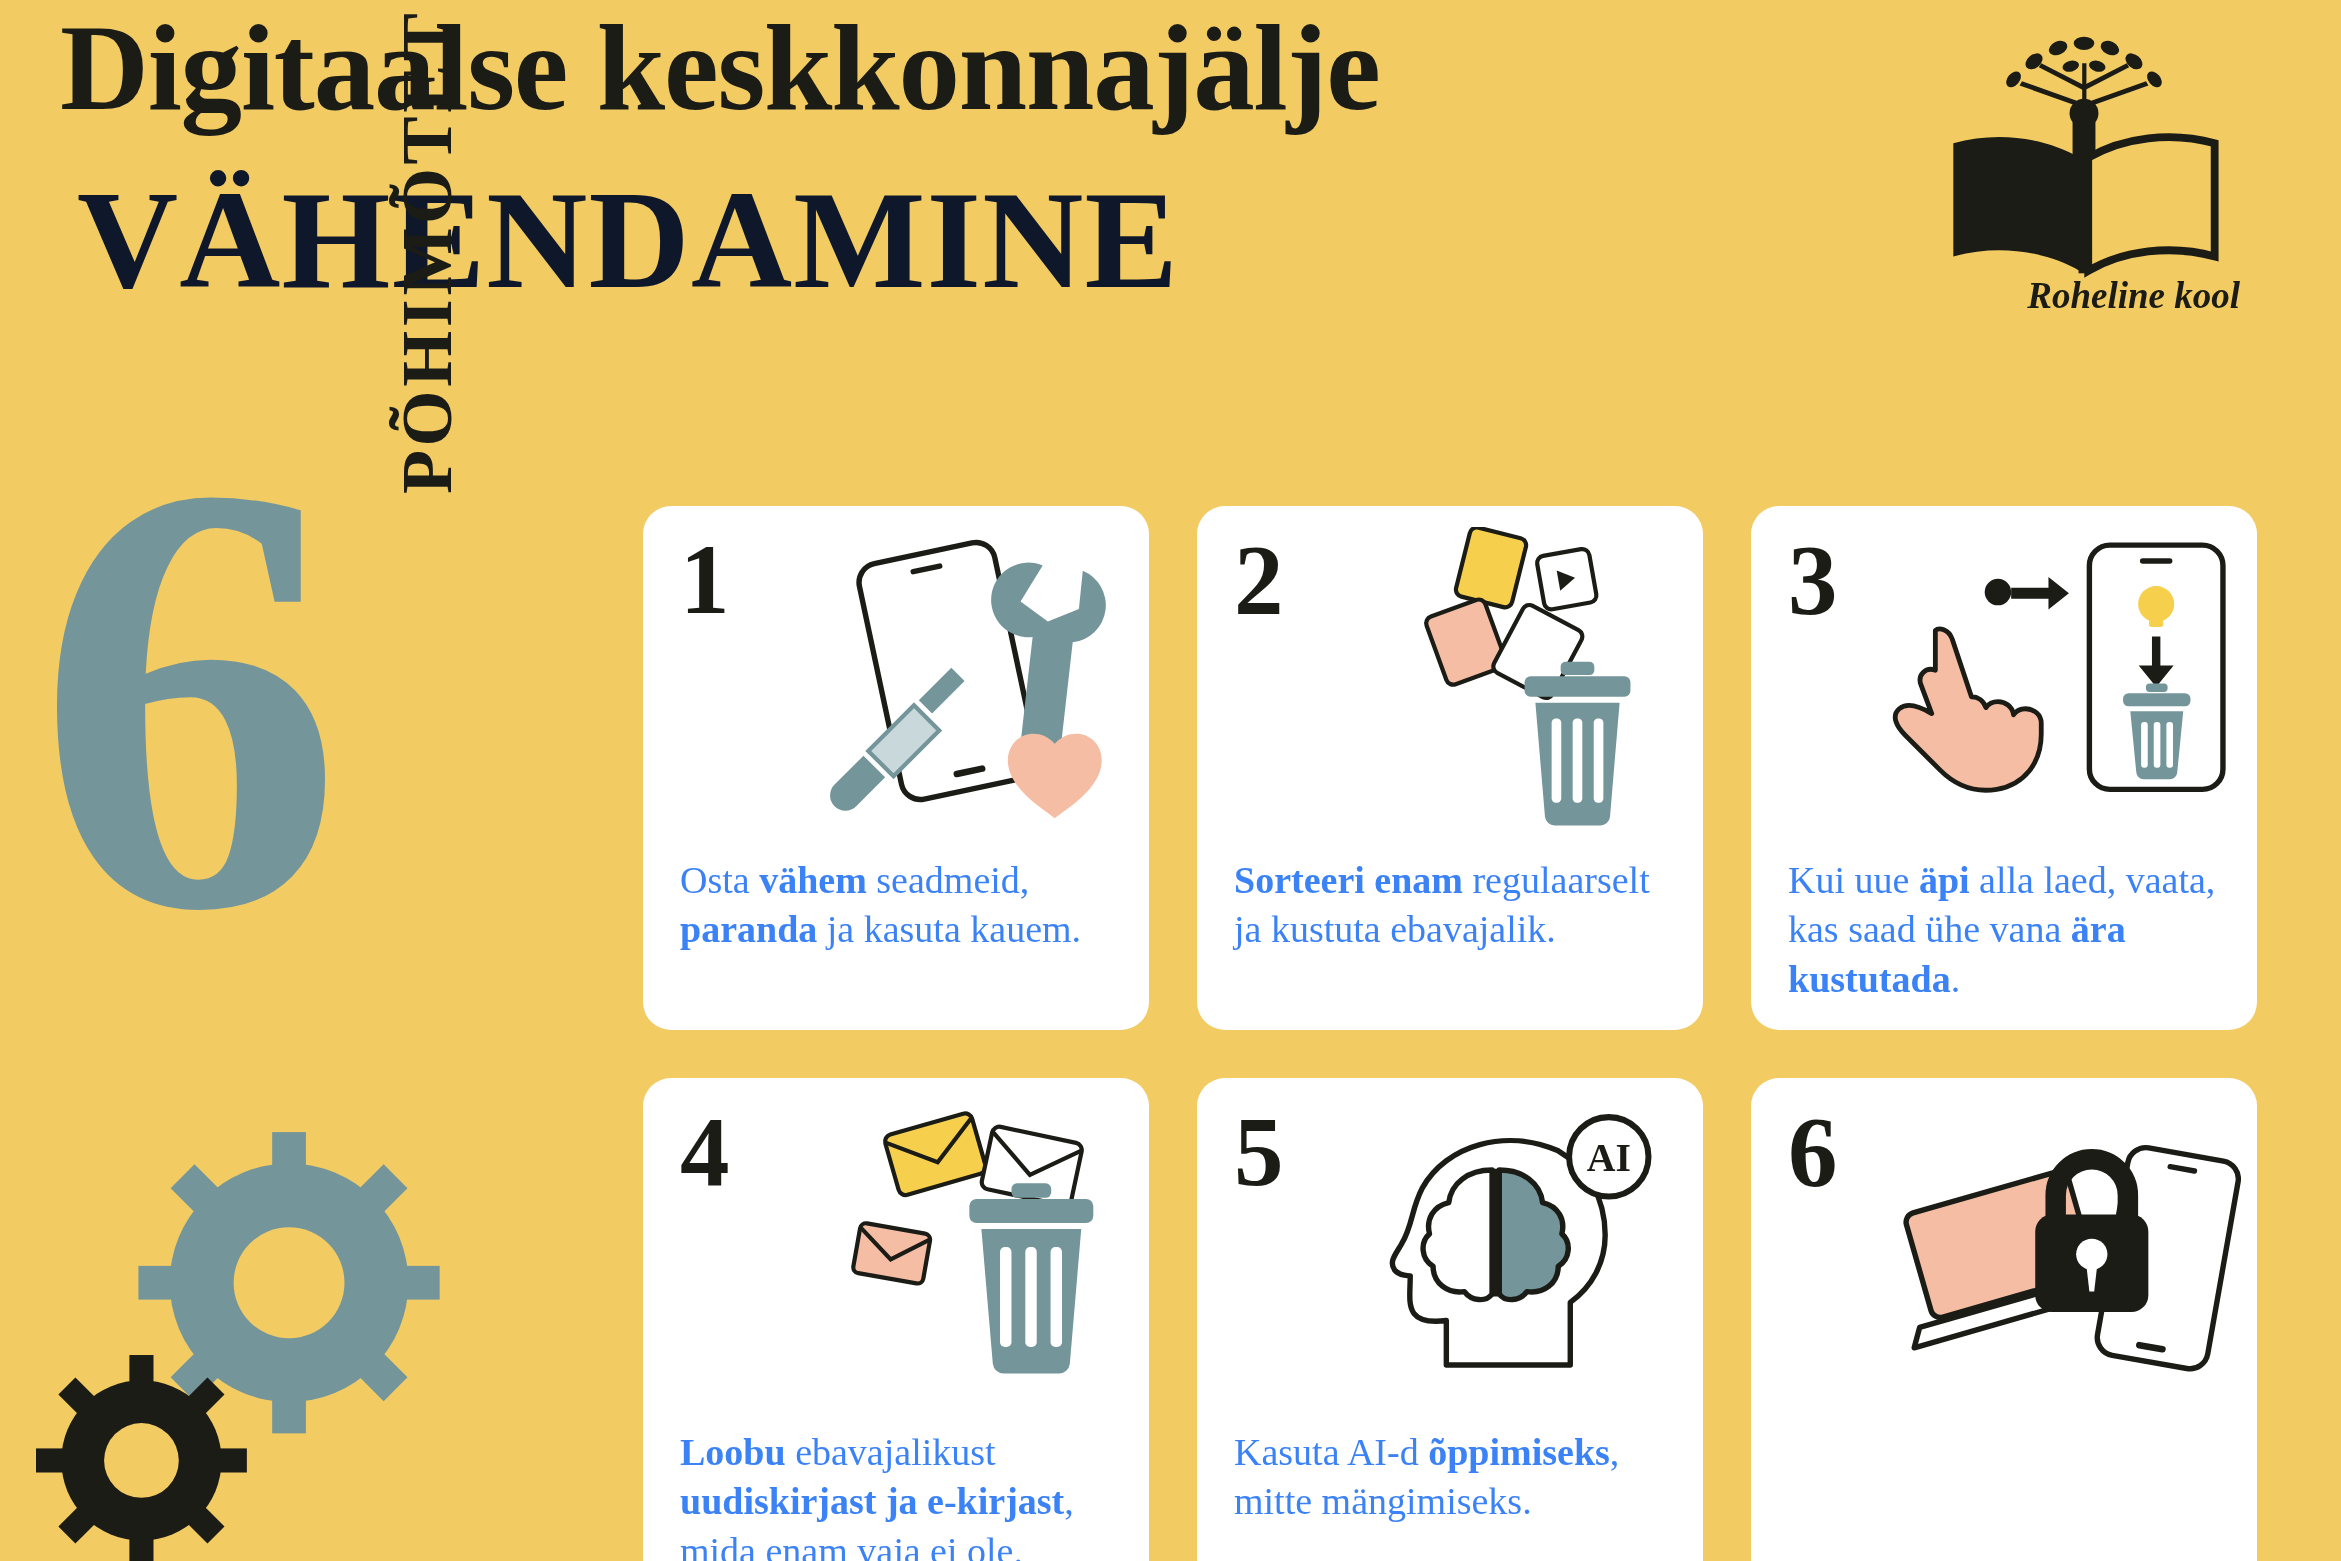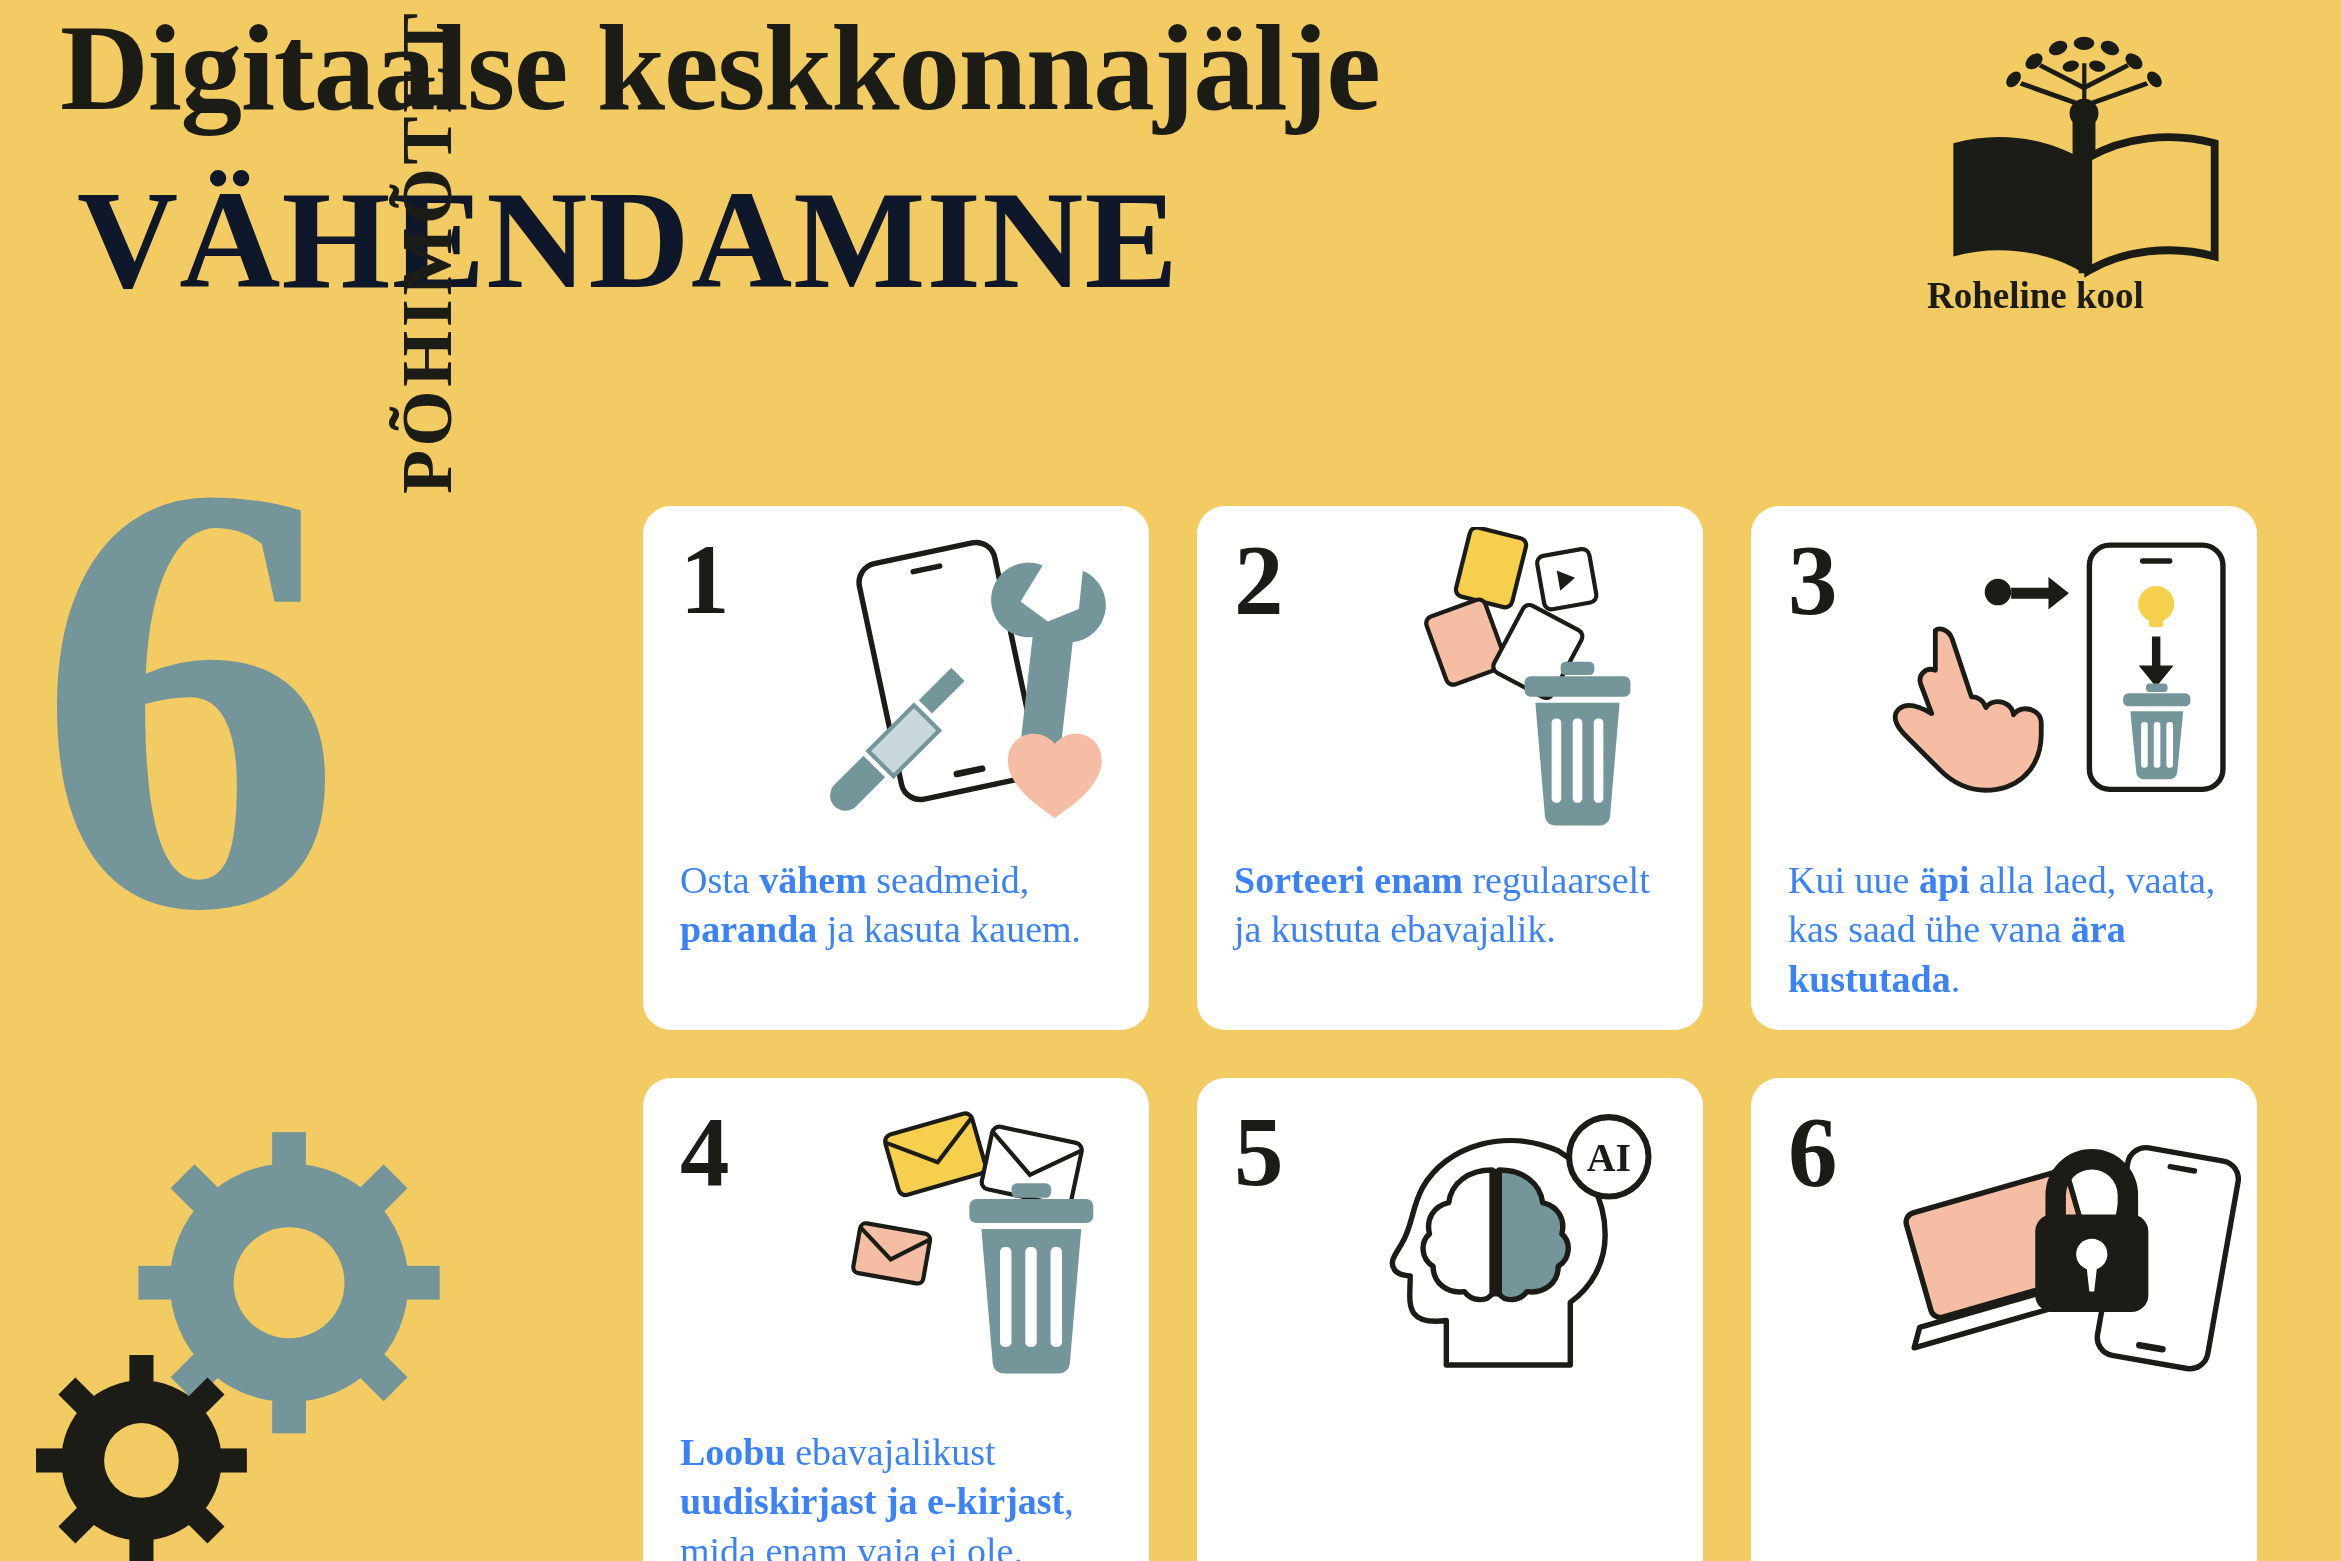--- a/index.html
+++ b/index.html
@@ -60,25 +60,26 @@
     transform: translateX(-50%);
     top: 0;
     width: 283px;
     height: 259px;
   }
   .logo-label {
     position: absolute;
     left: 0;
     top: 244px;
     width: 313px;
-    text-align: left;
+    text-align: right;
     font-family: "Liberation Serif", serif;
     font-weight: bold;
     font-size: 37px;
     color: #1C1C17;
+    font-style: italic;
   }
 
   
   .big-number {
     position: absolute;
     left: 36px;
     top: 458px;
     font-family: "Liberation Serif", serif;
     font-weight: bold;
     font-size: 614px;
@@ -386,20 +387,21 @@
         <g>
           <path d="M276 118 c-40 0 -68 22 -72 54 c-26 6 -38 28 -32 52 c-16 14 -14 42 6 54 c0 28 24 46 52 42 c12 16 36 18 46 4 z" fill="#fff" stroke="#1C1C17" stroke-width="9" stroke-linejoin="round"></path>
           <path d="M288 118 c40 0 68 22 72 54 c26 6 38 28 32 52 c16 14 14 42 -6 54 c0 28 -24 46 -52 42 c-12 16 -36 18 -46 4 z" fill="#74969B" stroke="#1C1C17" stroke-width="9" stroke-linejoin="round"></path>
           <line x1="282" y1="116" x2="282" y2="328" stroke="#1C1C17" stroke-width="9"></line>
         </g>
 
         <circle cx="470" cy="96" r="66" fill="#fff" stroke="#1C1C17" stroke-width="10"></circle>
         <text x="470" y="120" text-anchor="middle" font-family="Liberation Serif, serif" font-weight="bold" font-size="66" fill="#1C1C17">AI</text>
       </svg>
     </div>
+    <div class="card-text"><span>Kasuta AI-d </span><b>õppimiseks</b><span>, mitte mängimiseks.</span></div>
   </div>
 
   <div class="card">
     <div class="card-num">6</div>
     <div class="card-art">
       <svg viewBox="0 0 600 520" width="361" height="313" xmlns="http://www.w3.org/2000/svg">
 
         <g transform="rotate(-16 210 280)">
           <rect x="70" y="150" width="280" height="180" rx="16" fill="#F4BDA4" stroke="#1C1C17" stroke-width="9"></rect>
           <path d="M44 336 h332 l18 30 h-368 z" fill="#fff" stroke="#1C1C17" stroke-width="9" stroke-linejoin="round"></path>

